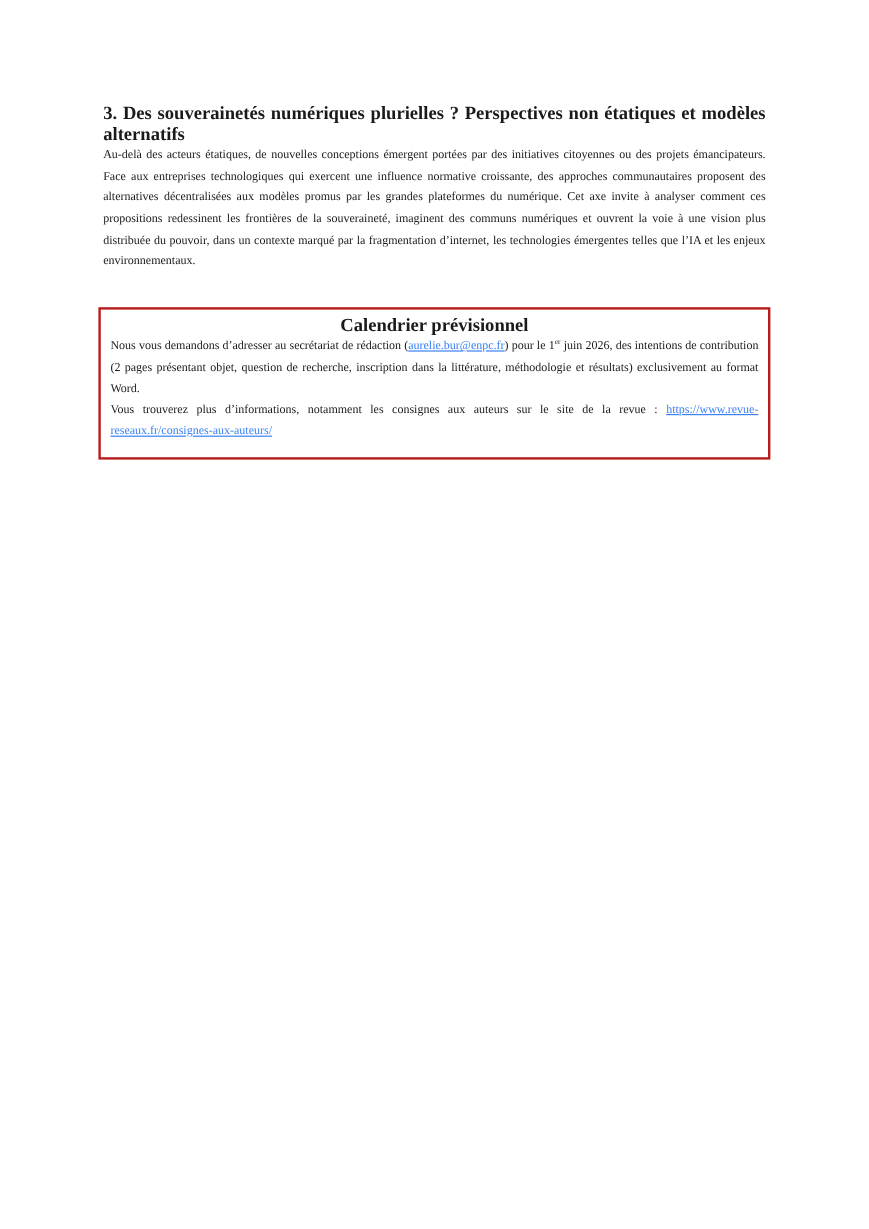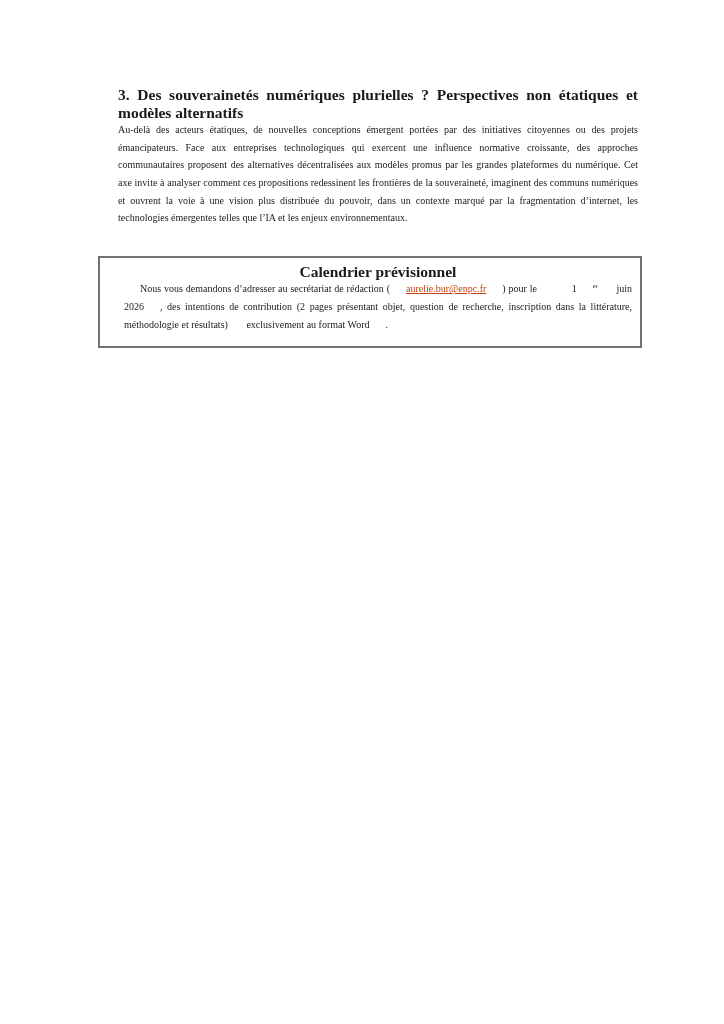--- a/index.html
+++ b/index.html
@@ -1,15 +1,15 @@
 <!DOCTYPE html>
 <html><head>
 <meta charset="utf-8">
 <style>
-  * { box-sizing: border-box; padding-left: 16px; }
+  * { box-sizing: border-box; }
   html, body { margin: 0; padding: 0; background: #ffffff; }
   .page {
     position: relative;
     width: 724px;
     height: 1024px;
     background: #ffffff;
     font-family: "Liberation Serif", "DejaVu Serif", serif;
     color: #1a1a1a;
     overflow: hidden;
   }
@@ -27,31 +27,31 @@
     text-align: justify;
   }
   .body-text {
     margin: 0;
     font-size: 10px;
     line-height: 17.6px;
     text-align: justify;
   }
   .callout-box {
     margin: 29px -4px 1px -4px;
-    border: 2px solid #737373;
+    border: 2px solid #b91c1c;
     padding: 5px 8px 13px 8px;
   }
   .box-title {
     font-size: 15.5px;
     line-height: 17.6px;
     font-weight: bold;
     text-align: center;
   }
   .link {
-    color: #c2410c;
+    color: #3b82f6;
     text-decoration: underline;
     cursor: pointer;
   }
   sup {
     font-size: 0.62em;
     vertical-align: super;
     line-height: 0;
   }
   strong { font-weight: normal; }
 </style>
@@ -64,16 +64,17 @@
     <h2 class="heading">3. Des souverainetés numériques plurielles&nbsp;? Perspectives non étatiques et modèles alternatifs</h2>
 
     <p class="body-text">Au-delà des acteurs étatiques, de nouvelles conceptions émergent portées par des initiatives citoyennes ou des projets émancipateurs. Face aux entreprises technologiques qui exercent une influence normative croissante, des approches communautaires proposent des alternatives décentralisées aux modèles promus par les grandes plateformes du numérique. Cet axe invite à analyser comment ces propositions redessinent les frontières de la souveraineté, imaginent des communs numériques et ouvrent la voie à une vision plus distribuée du pouvoir, dans un contexte marqué par la fragmentation d’internet, les technologies émergentes telles que l’IA et les enjeux environnementaux.</p>
 
     <div class="callout-box">
       <div class="box-title">Calendrier prévisionnel</div>
 
       <p class="body-text"><span>Nous vous demandons d’adresser au secrétariat de rédaction (</span><a class="link" href="#">aurelie.bur@enpc.fr</a><span>) pour le </span><strong><span>1</span><sup>er</sup><span> juin 2026</span></strong><span>, des intentions de contribution (2 pages présentant objet, question de recherche, inscription dans la littérature, méthodologie et résultats) </span><strong>exclusivement au format Word</strong><span>.</span></p>
 
 
+      <p class="body-text"><span>Vous trouverez plus d’informations, notamment les consignes aux auteurs sur le site de la revue&nbsp;: </span><a class="link" href="#">https://www.revue-reseaux.fr/consignes-aux-auteurs/</a></p>
     </div>
 
   </div>
 </div>
 
 </body></html>

